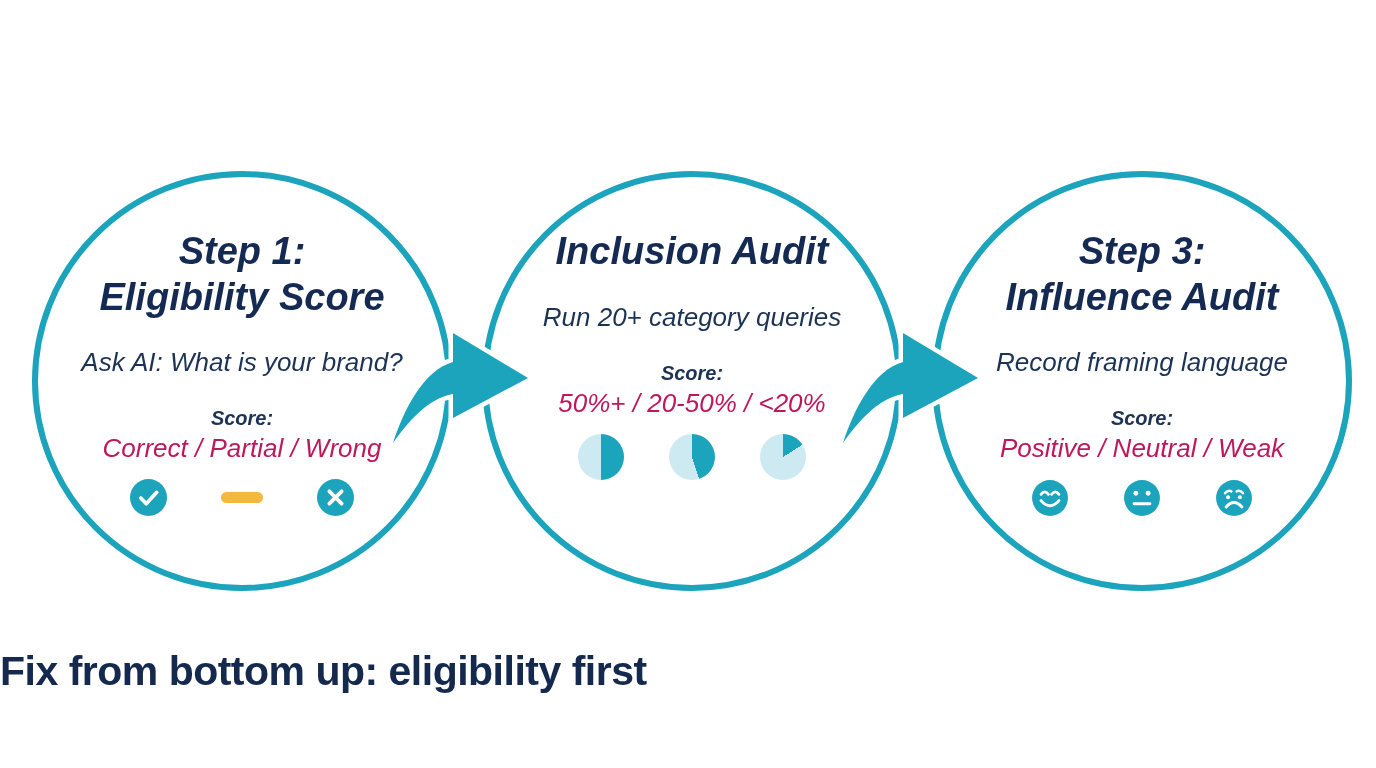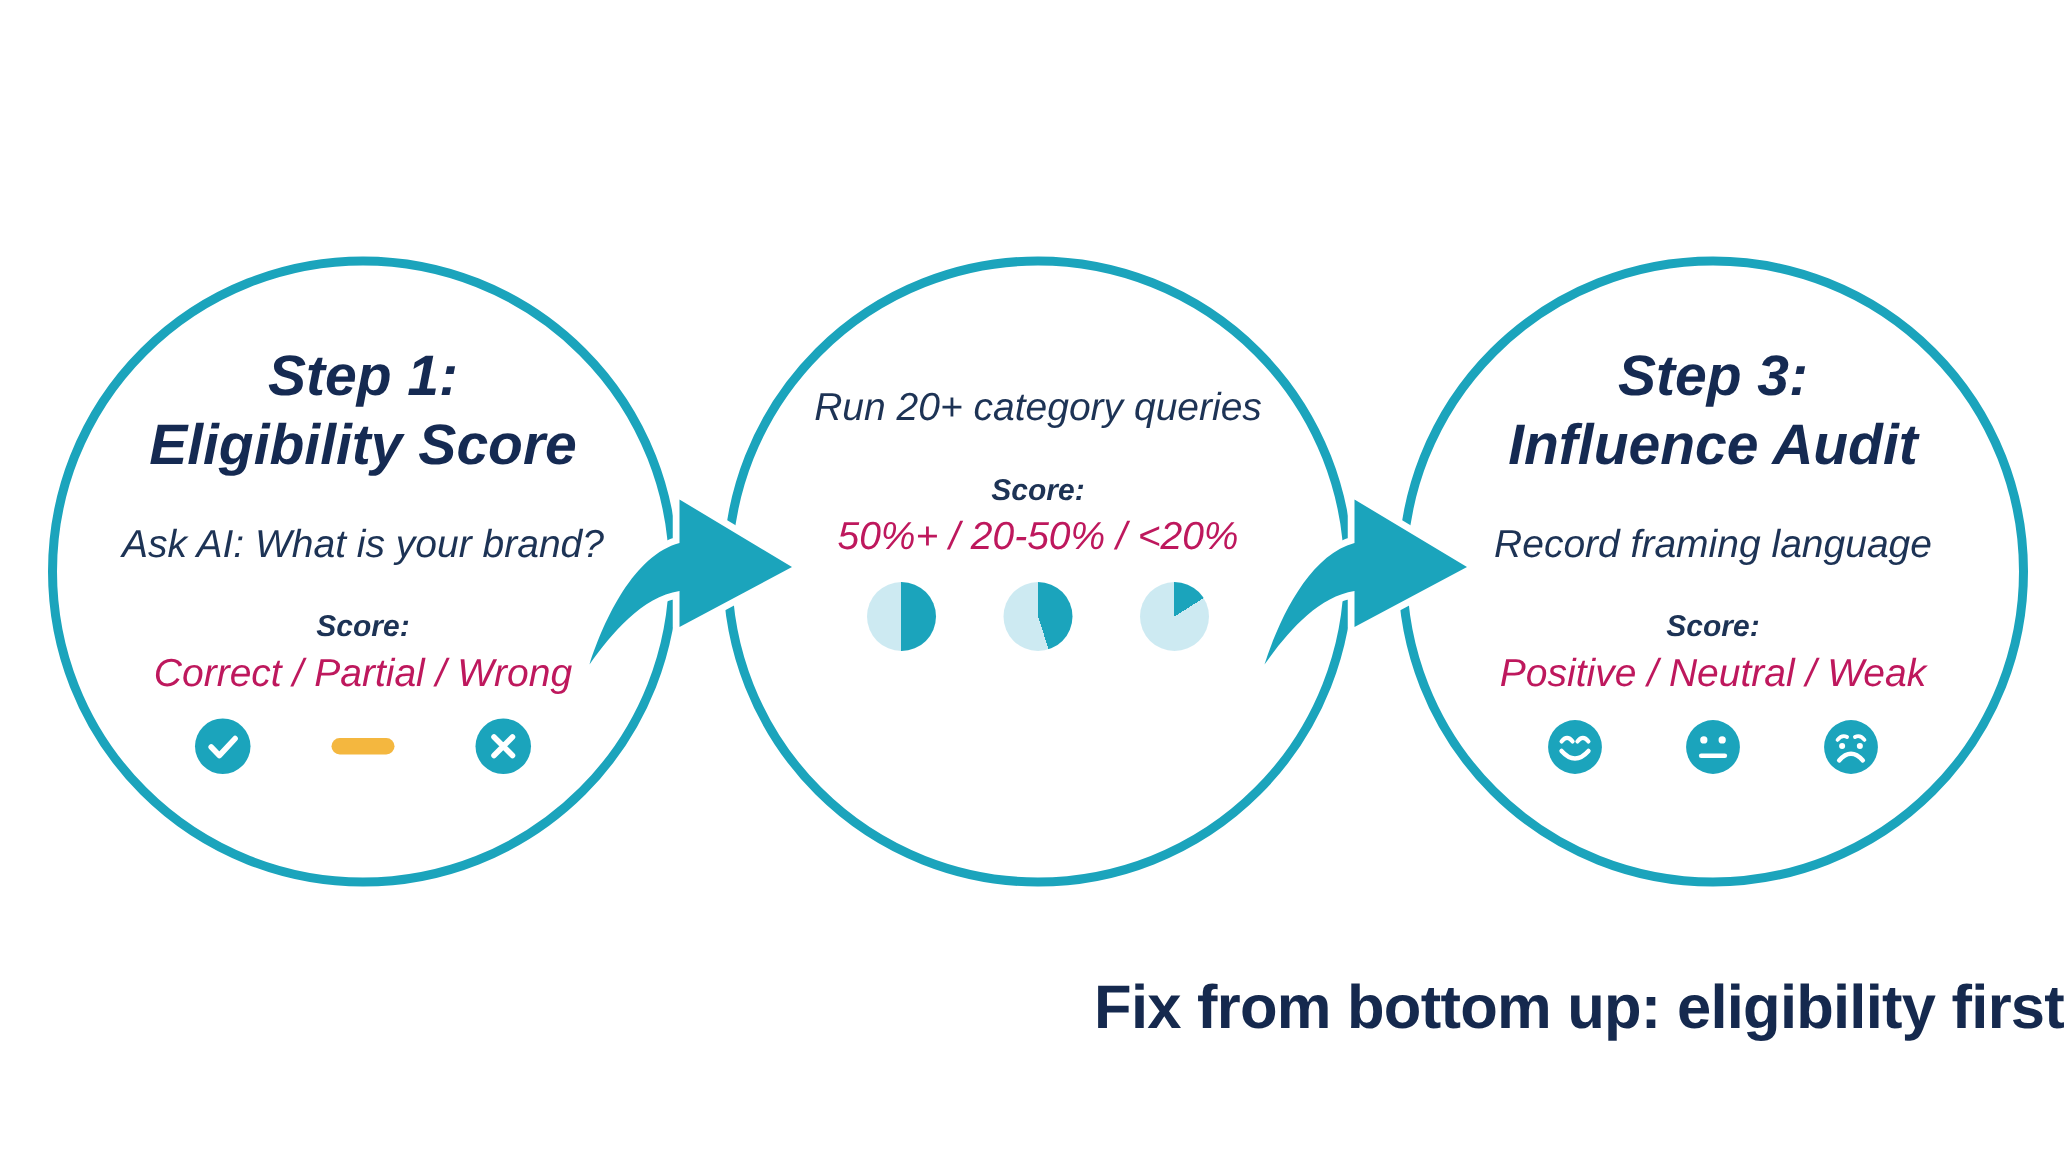--- a/index.html
+++ b/index.html
@@ -25,21 +25,21 @@
 
   .badge { width:37px; height:37px; border-radius:50%; background:#1ba4bc;
            display:flex; align-items:center; justify-content:center; }
   .dash  { width:42px; height:11px; border-radius:6px; background:#f4b73f; }
   .pie   { width:46px; height:46px; border-radius:50%; background:#cdeaf2; }
   .face  { width:38px; height:38px; }
 
   .arrow { position:absolute; top:330px; width:150px; height:120px; z-index:2; }
   .a1 { left:388px; } .a2 { left:838px; }
 
-  .caption { position:absolute; left:0; right:0; top:648px; text-align:right;
+  .caption { position:absolute; left:0; right:0; top:648px; text-align:left;
              font-size:41px; font-weight:bold; color:#15294e; letter-spacing:-0.5px; }
 </style>
 </head>
 <body>
 
 <div class="stage">
 
   <div class="circle c1">
     <div class="content">
       <div class="title">
@@ -61,20 +61,21 @@
             <path d="M 12 12 L 24 24 M 24 12 L 12 24" fill="none" stroke="#ffffff" stroke-width="3.6" stroke-linecap="round"></path>
           </svg>
         </span>
       </div>
     </div>
   </div>
 
   <div class="circle c2">
     <div class="content">
       <div class="title">
+        <div>Inclusion Audit</div>
       </div>
       <div class="desc">Run 20+ category queries</div>
       <div class="score-label">Score:</div>
       <div class="score-scale">50%+ / 20-50% / &lt;20%</div>
       <div class="icons-row">
         <span class="pie" style="background: conic-gradient(rgb(27, 164, 188) 0deg, rgb(27, 164, 188) 50%, rgb(205, 234, 242) 50%, rgb(205, 234, 242) 100%);"></span>
         <span class="pie" style="background: conic-gradient(rgb(27, 164, 188) 0deg, rgb(27, 164, 188) 45%, rgb(205, 234, 242) 45%, rgb(205, 234, 242) 100%);"></span>
         <span class="pie" style="background: conic-gradient(rgb(27, 164, 188) 0deg, rgb(27, 164, 188) 16%, rgb(205, 234, 242) 16%, rgb(205, 234, 242) 100%);"></span>
       </div>
     </div>

